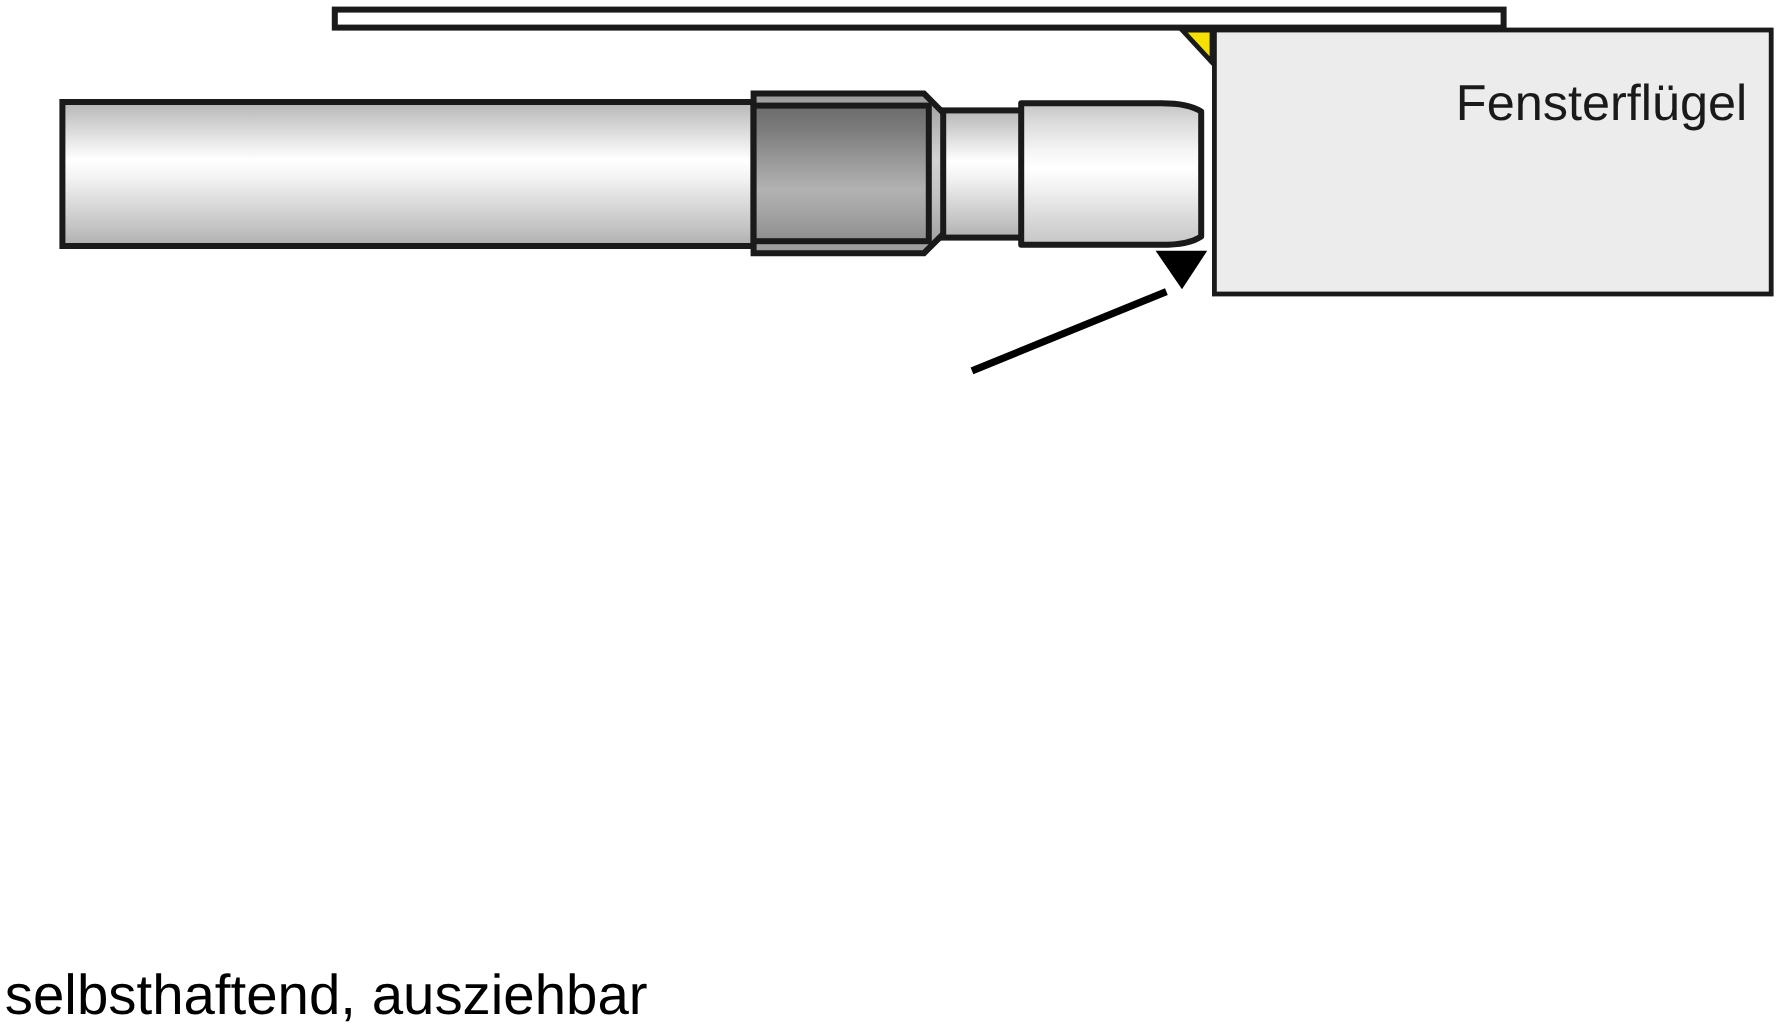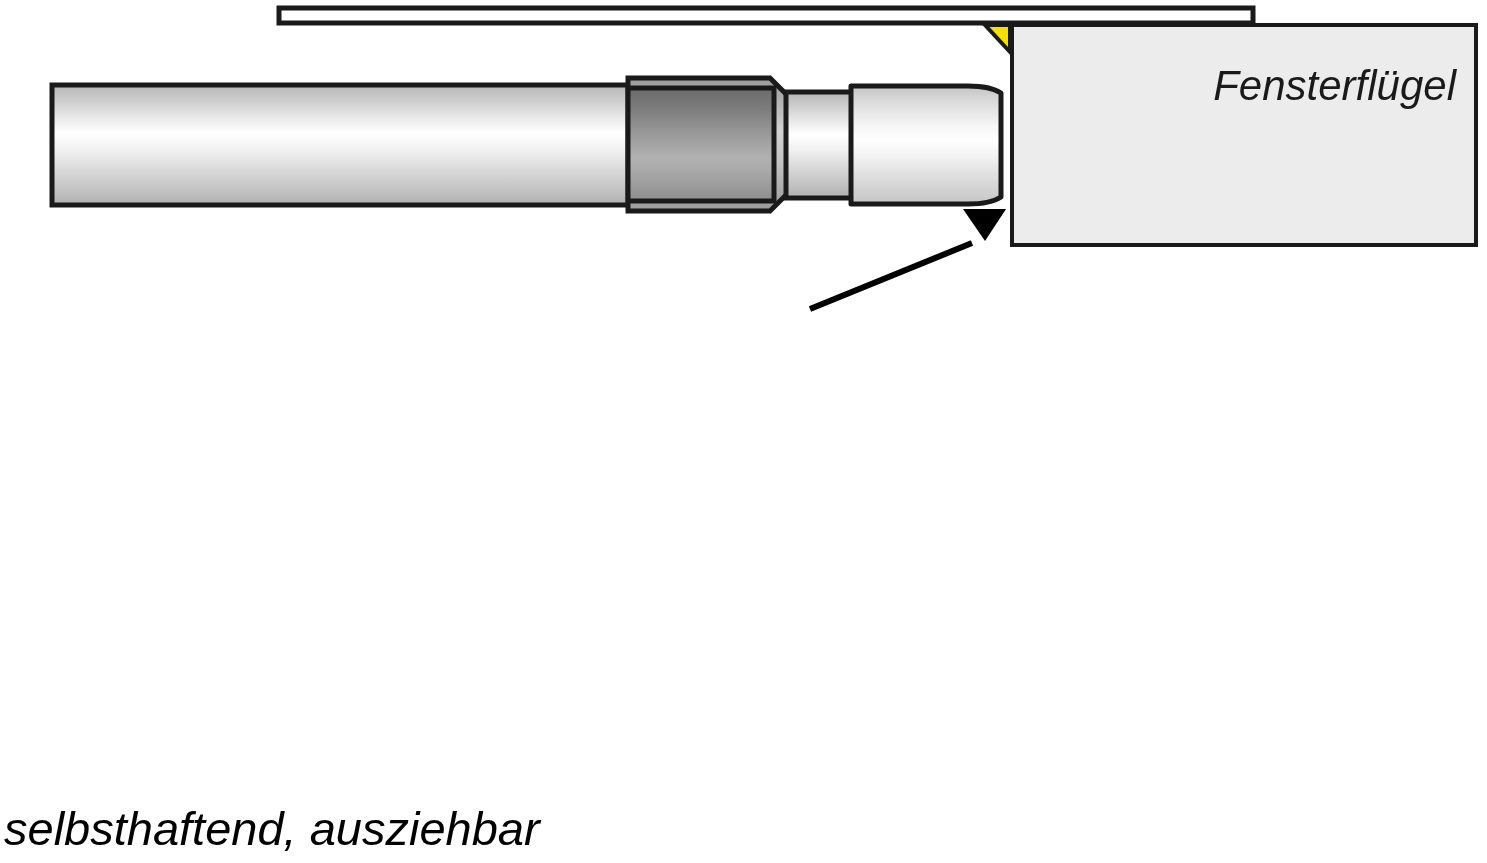--- a/index.html
+++ b/index.html
@@ -13,21 +13,20 @@
     position: relative;
     overflow: hidden;
     font-family: "Liberation Sans", sans-serif;
   }
   #diagram-root {
     position: absolute;
     left: 0;
     top: 0;
     width: 1487px;
     height: 863px;
-    font-style: italic;
   }
   svg#scene {
     display: block;
     width: 1487px;
     height: 863px;
   }
   .lbl-window {
     font-family: "Liberation Sans", sans-serif;
     font-size: 42px;
     fill: #1a1a1a;

